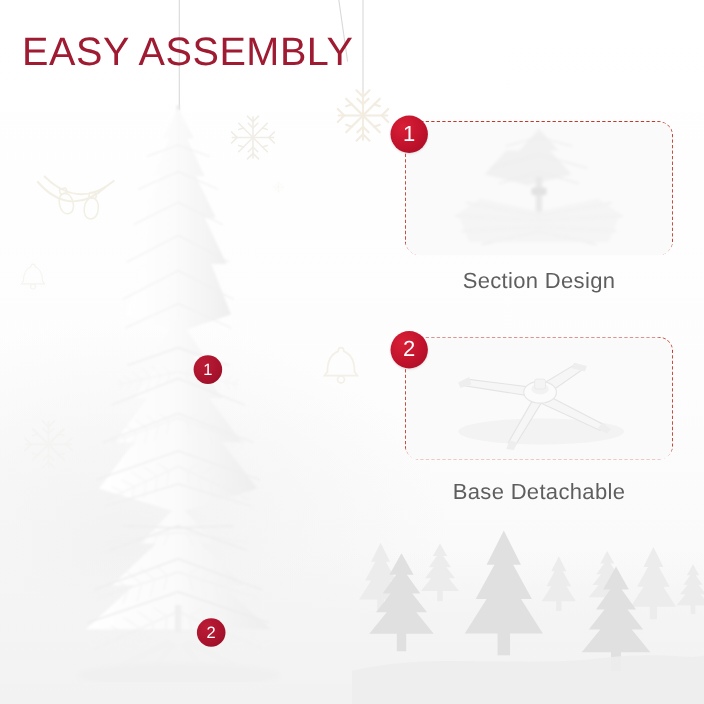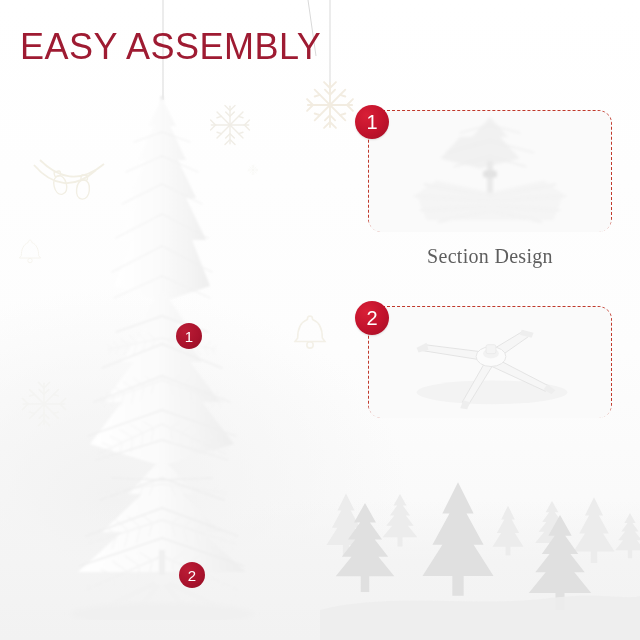--- a/index.html
+++ b/index.html
@@ -78,21 +78,21 @@
   #badge-2{left:355px;top:301px;}
 
   .caption{
     position:absolute;
     width:244px;left:368px;
     text-align:center;
     font-size:20px;
     color:#5e5e5e;
     letter-spacing:.3px;
   }
-  #caption-1{top:245px;font-family:Liberation Serif, serif;}
+  #caption-1{top:245px;}
   #caption-2{top:437px;}
 
   
   .marker{
     position:absolute;
     width:26px;height:26px;border-radius:50%;
     background:radial-gradient(circle at 34% 30%, #bb1c35 0%, #a8122c 60%, #8d0f23 100%);
     color:#fff;font-size:15px;
     display:flex;align-items:center;justify-content:center;
     line-height:1;z-index:5;
@@ -404,16 +404,17 @@
       </g>
 
       <g>
         <ellipse cx="123" cy="50" rx="15" ry="10" fill="#fbfbfb" stroke="#e6e6e6" stroke-width="1"></ellipse>
         <ellipse cx="123" cy="47" rx="8" ry="5" fill="#f2f2f2"></ellipse>
         <rect x="118" y="38" width="10" height="9" rx="2" fill="#f4f4f4" stroke="#e8e8e8" stroke-width=".8"></rect>
       </g>
     </svg>
   </div>
   <div class="badge" id="badge-2">2</div>
+  <div class="caption" id="caption-2">Base Detachable</div>
 
   <div class="headline">EASY ASSEMBLY</div>
 
 </div>
 
 </body></html>

